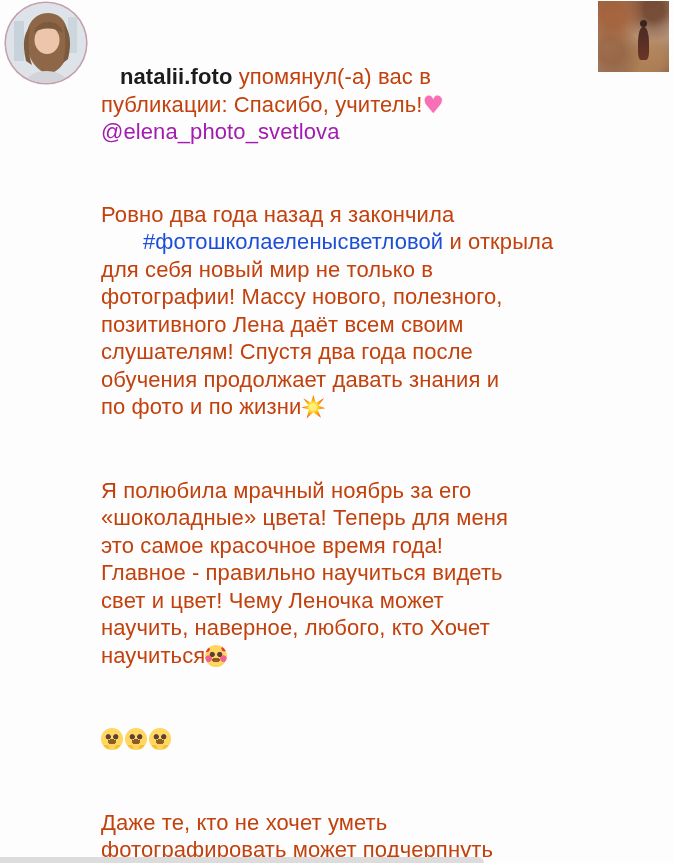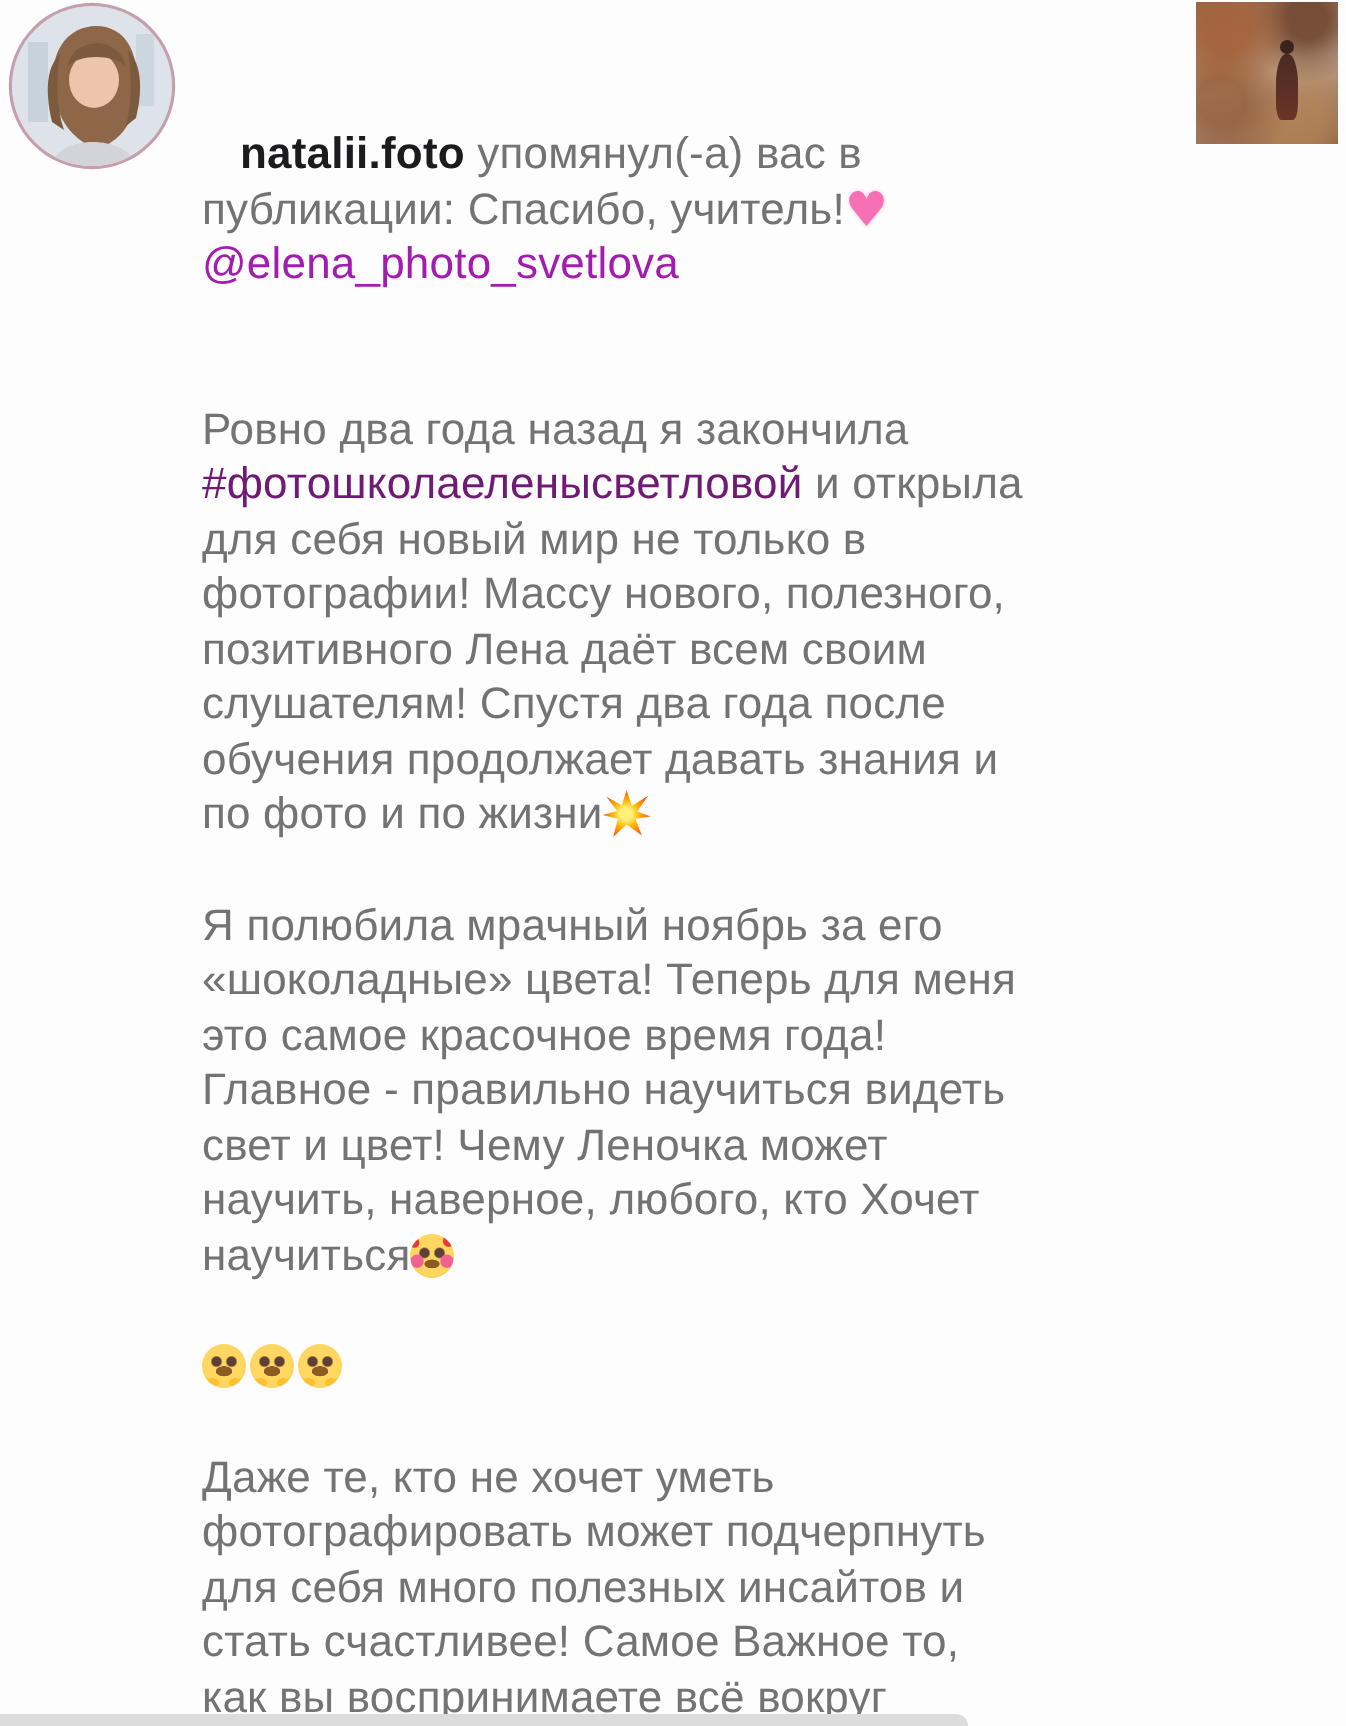--- a/index.html
+++ b/index.html
@@ -39,25 +39,25 @@
     content:"";position:absolute;left:2px;top:-7px;width:7px;height:7px;
     border-radius:50%;background:#3a241d;
   }
   
   .textcol{
     position:absolute;left:101px;top:8px;width:560px;
     font-size:22px;line-height:27.5px;
     white-space:pre-wrap;
     letter-spacing:.1px;
   }
-  .para + .para{margin-top:28px;}
+  .para + .para{margin-top:56px;}
   .run.username{font-weight:700;color:#1c1c1e;margin-left:19px;}
   .run.mention{color:#a21caf;}
-  .run.hashtag{color:#701a75;}
-  .run.normal{color:#737373;}
+  .run.hashtag{color:#1d4ed8;margin-left:42px;}
+  .run.normal{color:#c2410c;}
   
   .emj{display:inline-block;vertical-align:-4px;width:22px;height:22px;}
   .emoji-pink-heart,.emoji-green-heart{
     display:inline;font-size:24px;line-height:0;vertical-align:-1px;
     font-family:"DejaVu Sans",sans-serif;
   }
   .emoji-pink-heart{color:#f76fb4;text-shadow:0 0 2px #ffc2e0;}
   .emoji-burst{
     background:radial-gradient(circle at 50% 50%, #fff176 0 18%, #ffb300 40%, #f4511e 75%, #d84315 100%);
     clip-path:polygon(50% 0,61% 33%,95% 12%,72% 45%,100% 55%,68% 60%,82% 95%,50% 72%,22% 98%,32% 60%,0 52%,30% 44%,8% 14%,40% 32%);

